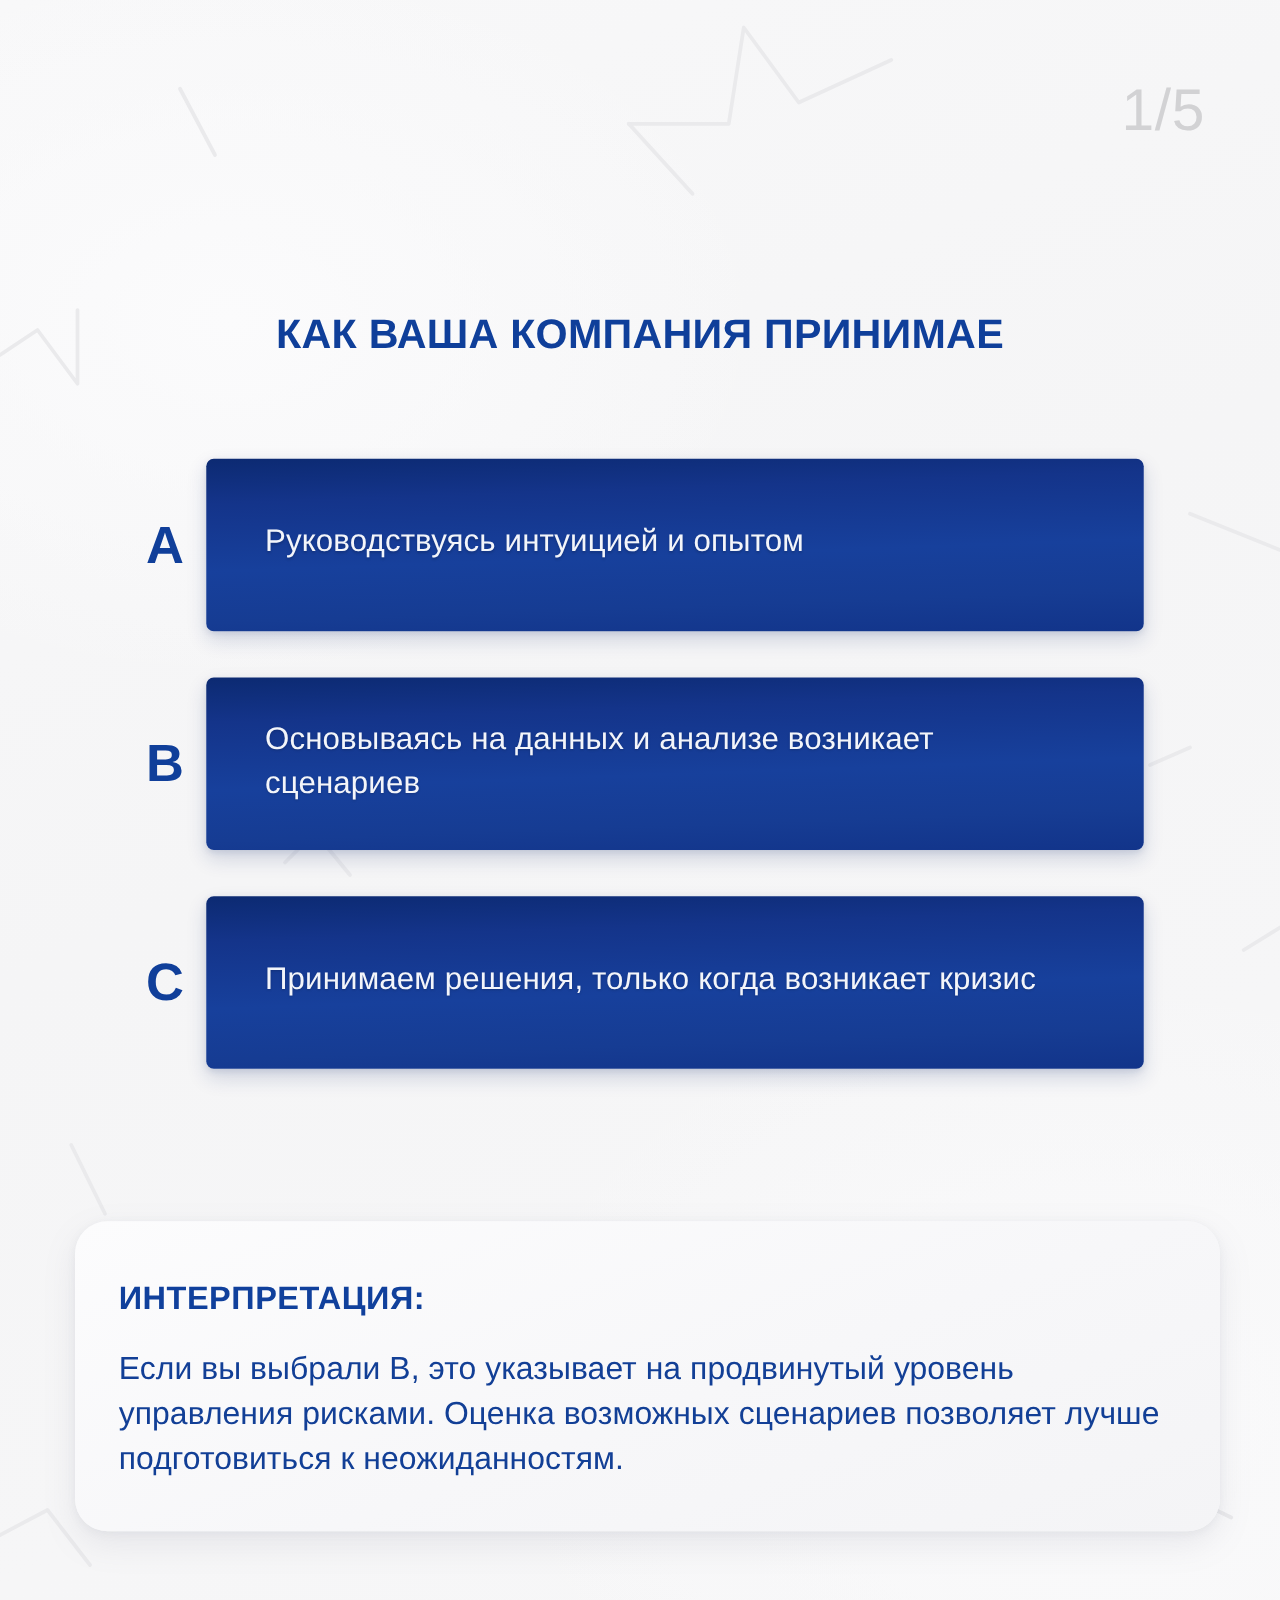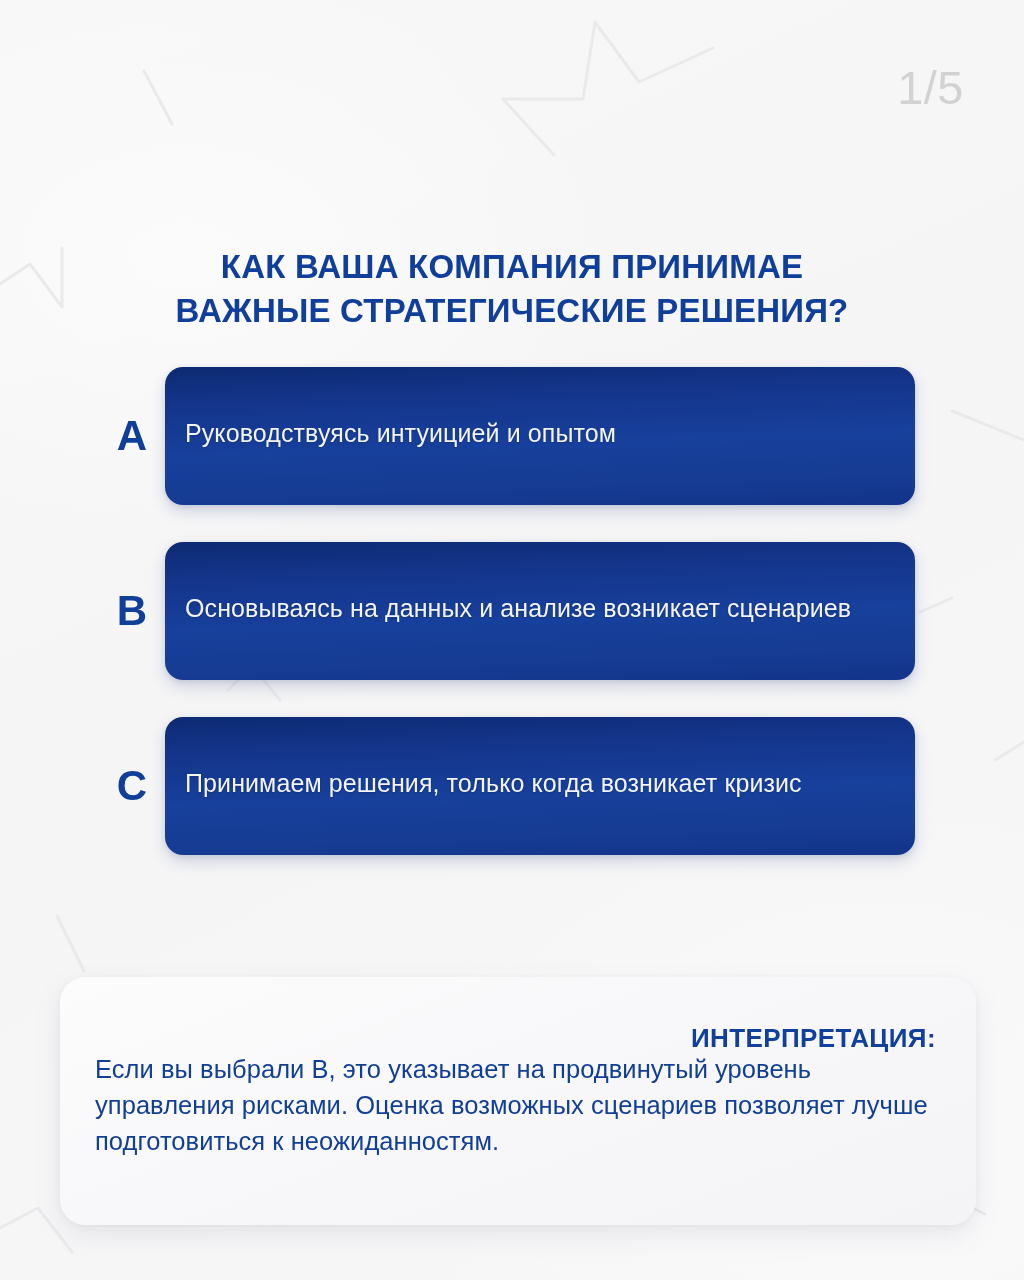--- a/index.html
+++ b/index.html
@@ -85,25 +85,25 @@
     font-size: 42px;
     font-weight: bold;
     color: #103f9a;
     line-height: 1;
   }
   .option-card {
     position: absolute;
     left: 165px;
     width: 750px;
     height: 138px;
-    border-radius: 18px;
+    border-radius: 6px;
     background: linear-gradient(178deg, #0c2a72 0%, #14348a 22%, #17409c 55%, #163c93 80%, #12348a 100%);
     box-shadow: 0 7px 16px rgba(20,45,110,0.16), 0 2px 5px rgba(20,45,110,0.10);
     box-sizing: border-box;
-    padding: 0 46px 0 20px;
+    padding: 0 46px 0 47px;
     display: flex;
     flex-direction: column;
     justify-content: center;
   }
   .option-text {
     color: #f3f5fa;
     font-size: 25px;
     font-weight: 400;
     line-height: 1.42;
     letter-spacing: 0.1px;
@@ -123,21 +123,21 @@
     box-shadow: 0 10px 26px rgba(120,125,145,0.13), 0 2px 7px rgba(120,125,145,0.08);
     box-sizing: border-box;
     padding: 48px 40px 0 35px;
   }
   #interp-heading {
     color: #10409c;
     font-size: 26px;
     font-weight: bold;
     letter-spacing: 0.4px;
     line-height: 1;
-    text-align: right;
+    margin-bottom: 26px;
   }
   #interp-body {
     color: #123f96;
     font-size: 25.5px;
     font-weight: 500;
     line-height: 1.42;
     letter-spacing: 0.05px;
     max-width: 860px;
   }
 </style>
@@ -159,21 +159,20 @@
       <polyline points="0,1228 38,1208 72,1252"></polyline>
       <line x1="931" y1="1188" x2="985" y2="1214"></line>
       <line x1="995" y1="760" x2="1024" y2="742"></line>
     </g>
   </svg>
 
   <div id="page-counter">1/5</div>
 
   <h1 id="title">
     <span class="tline">КАК ВАША КОМПАНИЯ ПРИНИМАЕ</span>
-    <span class="tline">ВАЖНЫЕ СТРАТЕГИЧЕСКИЕ РЕШЕНИЯ?</span>
   </h1>
 
   <div id="options">
 
     <div class="option-row">
       <div class="option-letter">A</div>
       <div class="option-card">
         <div class="option-text">Руководствуясь интуицией и опытом</div>
       </div>
     </div>

